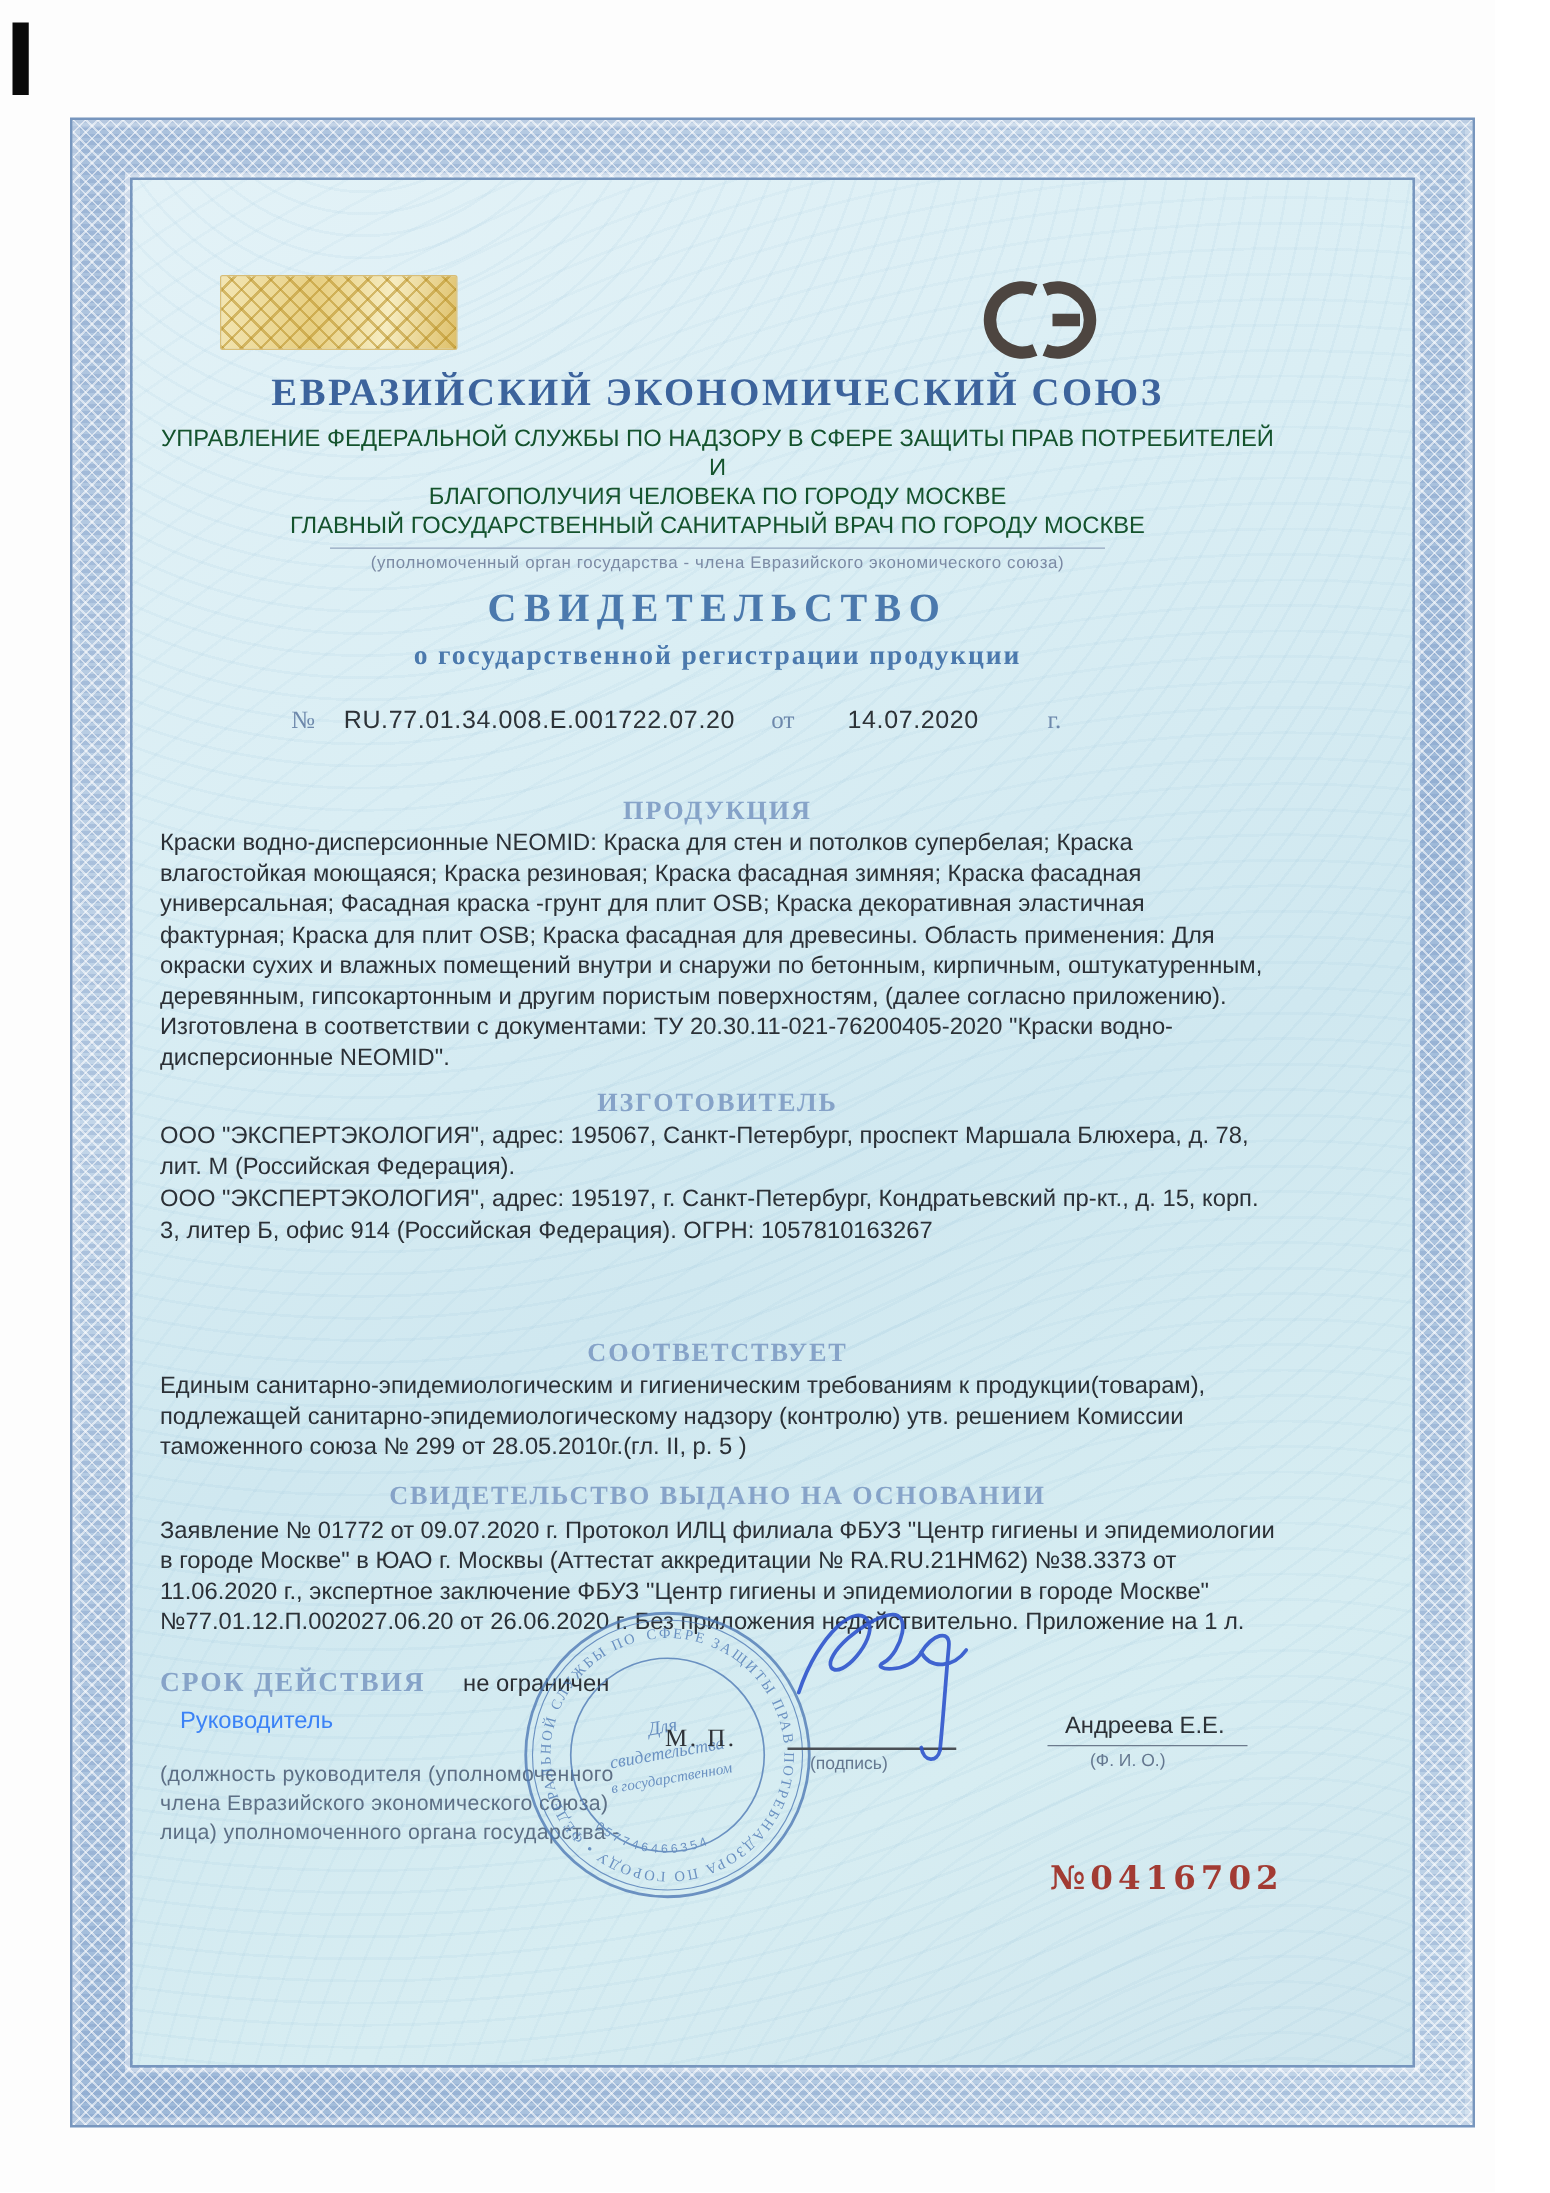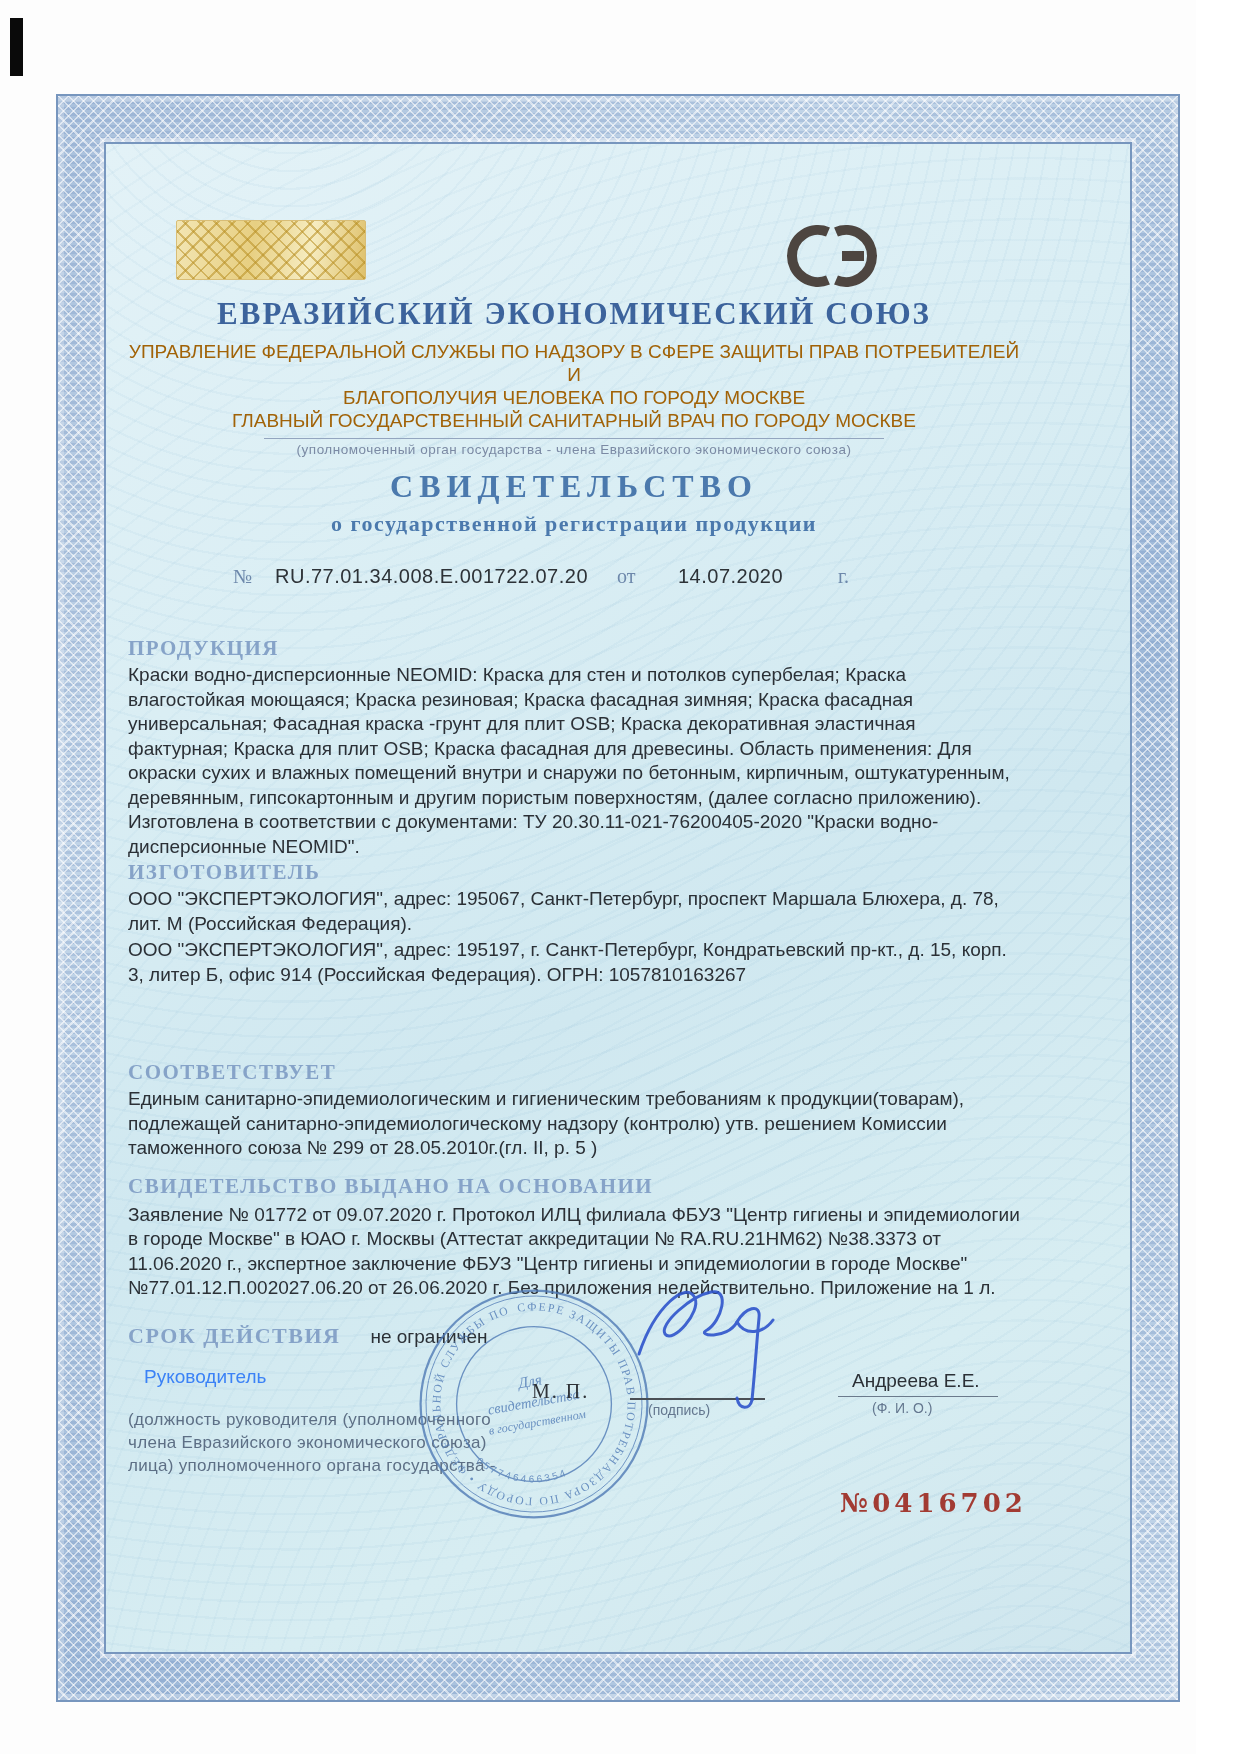--- a/index.html
+++ b/index.html
@@ -42,42 +42,42 @@
       linear-gradient(100deg,#f3e6b4,#e7cf82 40%,#f6ecc0 70%,#dec06a);
   }
   .logo{position:absolute;left:762px;top:216px;width:140px;height:80px;}
 
   
   .content{position:absolute;left:128px;top:296px;width:892px;}
   .union-name{
     text-align:center;font-family:"Liberation Serif",serif;font-weight:bold;
     font-size:31px;line-height:36px;letter-spacing:2px;color:#3c639c;
   }
-  .authority{margin-top:8px;text-align:center;font-size:19px;line-height:23px;color:#a16207;}
+  .authority{margin-top:8px;text-align:center;font-size:19px;line-height:23px;color:#14532d;}
   .note-rule{width:620px;margin:6px auto 3px auto;border-top:1px solid #93a5bf;}
   .authority-note{text-align:center;font-size:13.5px;letter-spacing:.5px;color:#7b8aa4;}
   .main-title{
     margin-top:10px;text-align:center;font-family:"Liberation Serif",serif;font-weight:bold;
     font-size:32px;line-height:38px;letter-spacing:6px;color:#4b79ad;
   }
   .sub-title{
     margin-top:6px;text-align:center;font-family:"Liberation Serif",serif;font-weight:bold;
     font-size:22px;line-height:26px;letter-spacing:1.5px;color:#4b79ad;
   }
   .number-row{position:relative;margin-top:28px;height:26px;font-size:20px;}
   .number-row .lbl{position:absolute;font-family:"Liberation Serif",serif;color:#6d88ab;}
   .number-row .val{position:absolute;color:#2d3237;letter-spacing:.5px;}
   .no-lbl{left:105px;} .no-val{left:147px;} .from-lbl{left:489px;} .date-val{left:550px;} .year-lbl{left:710px;}
 
   .sec-heading{
     font-family:"Liberation Serif",serif;font-weight:600;font-size:21px;line-height:26px;
-    letter-spacing:1.5px;color:#86a3c8;
+    letter-spacing:1.5px;color:#86a3c8;text-align:center;
   }
   .sec-body{margin-top:2px;font-size:19px;line-height:24.5px;color:#2b3036;}
-  .mt-products{margin-top:44px;} .mt-manufacturer{} .mt-applicant{margin-top:16px;}
+  .mt-products{margin-top:44px;} .mt-manufacturer{margin-top:10px;} .mt-applicant{margin-top:16px;}
   .mt-conforms{margin-top:72px;} .mt-basis{margin-top:12px;}
   .basis-body{margin-top:4px;}
 
   .validity-row{margin-top:22px;display:flex;align-items:baseline;}
   .validity-label{
     font-family:"Liberation Serif",serif;font-weight:600;font-size:22px;
     letter-spacing:1.5px;color:#86a3c8;
   }
   .validity-value{margin-left:30px;font-size:19px;color:#2b3036;}
 

